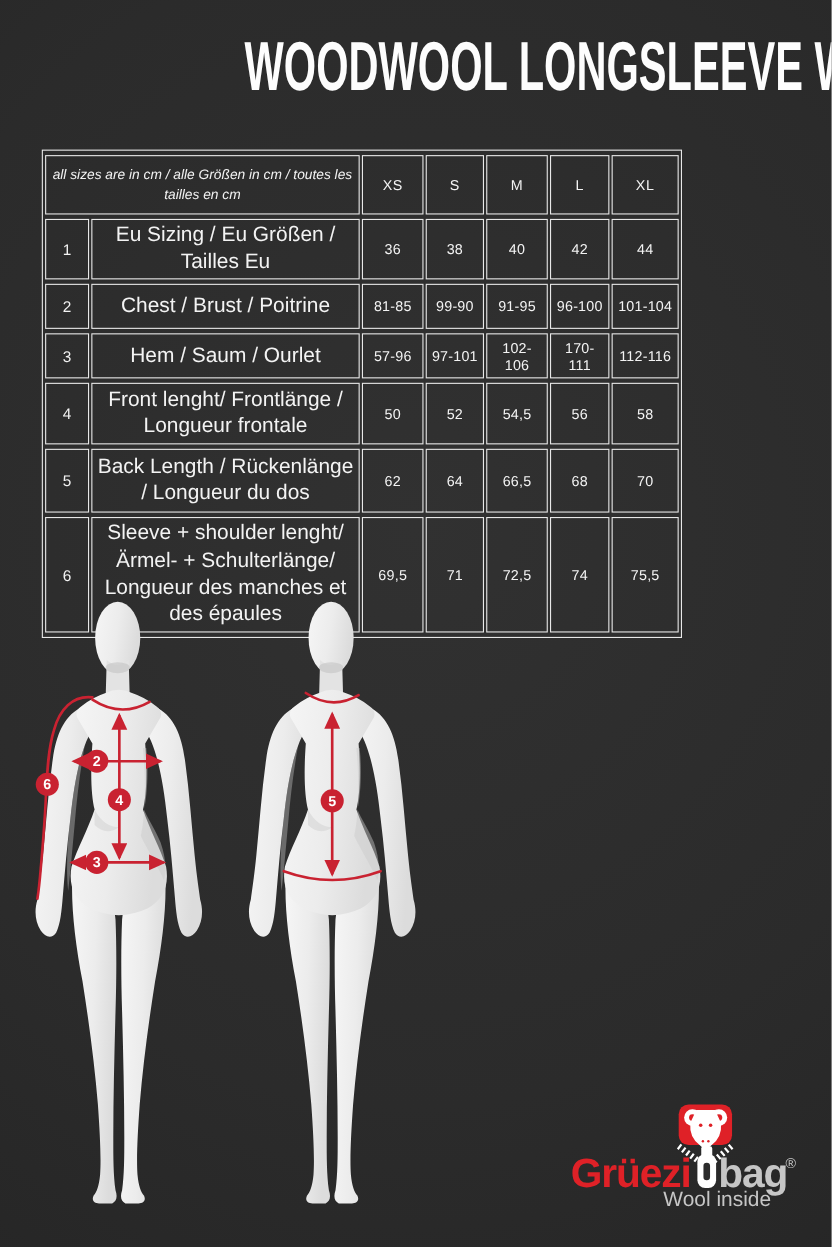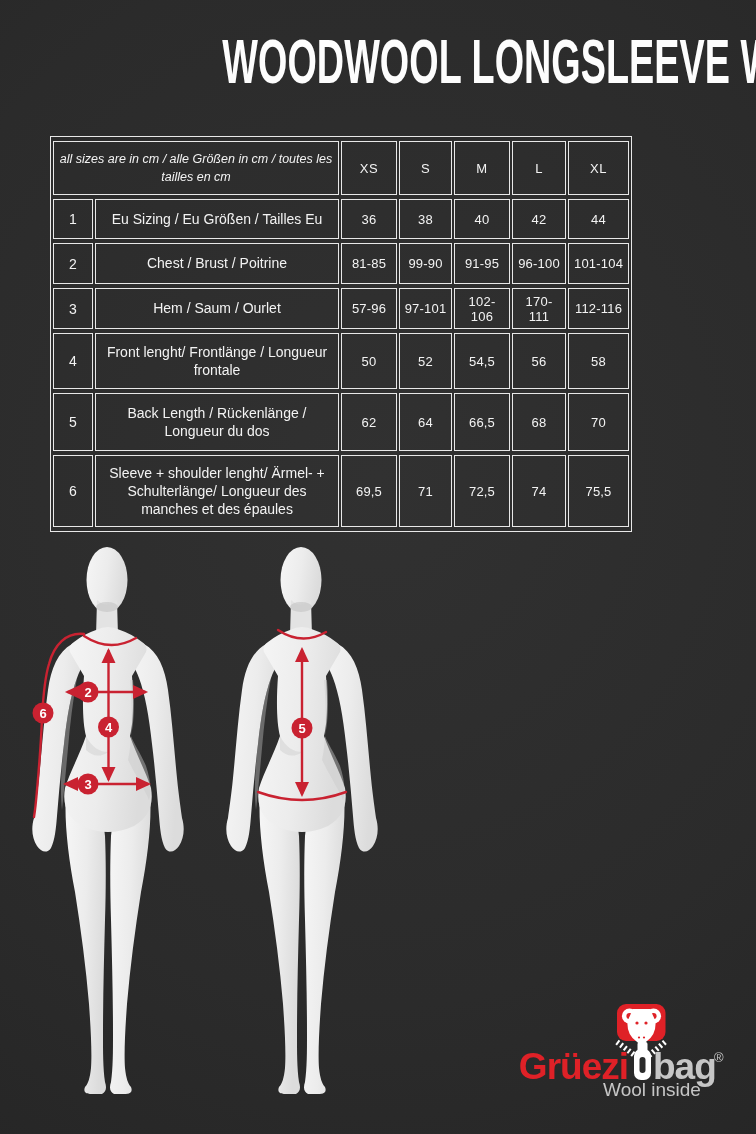--- a/index.html
+++ b/index.html
@@ -7,35 +7,35 @@
     width:756px;height:1134px;overflow:hidden;position:relative;
     background:radial-gradient(ellipse 120% 85% at 50% 42%, #313131 0%, #2b2b2b 55%, #232323 100%);
     font-family:"Liberation Sans", sans-serif;color:#f3f3f3;
   }
   .title{
     position:absolute;top:30px;left:0;width:756px;text-align:center;
     white-space:nowrap;line-height:63px;font-size:63px;font-weight:bold;color:#fdfdfd;
   }
   .title>span{display:inline-block;transform:scaleX(0.60);transform-origin:50% 50%;letter-spacing:0px;}
   table.size-table{
-    position:absolute;left:50px;top:136px;width:580px;
+    position:absolute;left:38px;top:136px;width:580px;
     border:1px solid #e8e8e8;border-collapse:separate;border-spacing:2px 4px;
     table-layout:fixed;
   }
   table.size-table td,table.size-table th{
     border:1px solid #e8e8e8;vertical-align:middle;text-align:center;
     font-weight:normal;padding:2px 3px;overflow:hidden;
   }
   tr.hdr{height:54px;}
   tr.r1{height:40px;} tr.r2{height:41px;} tr.r3{height:41px;}
   tr.r4{height:56px;} tr.r5{height:58px;} tr.r6{height:72px;}
   .note-cell{font-size:12.5px;font-style:italic;font-weight:bold;line-height:1.45;padding:4px 10px;}
   .size-cell{font-size:13px;font-weight:bold;letter-spacing:.5px;}
   .num-cell{font-size:14px;}
-  .label-cell{text-align:left;font-size:14px;line-height:1.3;padding-left:13px;padding-right:8px;}
+  .label-cell{text-align:left;font-size:19px;line-height:1.3;padding-left:13px;padding-right:8px;}
   .val-cell{font-size:13px;letter-spacing:.2px;}
   .figures{position:absolute;left:0;top:540px;width:756px;height:594px;}
 </style>
 </head>
 <body>
 
 <div class="title">
   <span>WOODWOOL LONGSLEEVE WOMEN</span>
 </div>
 

